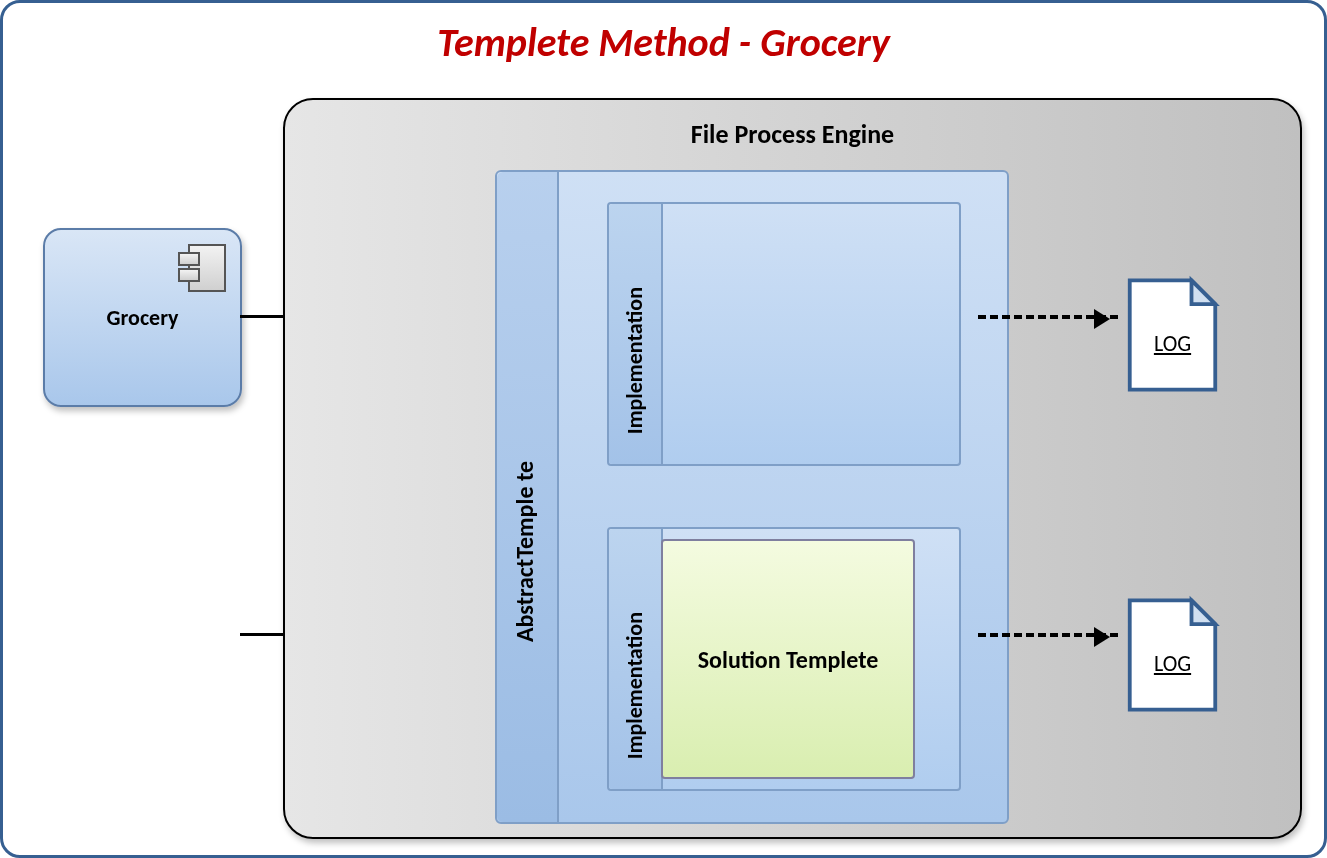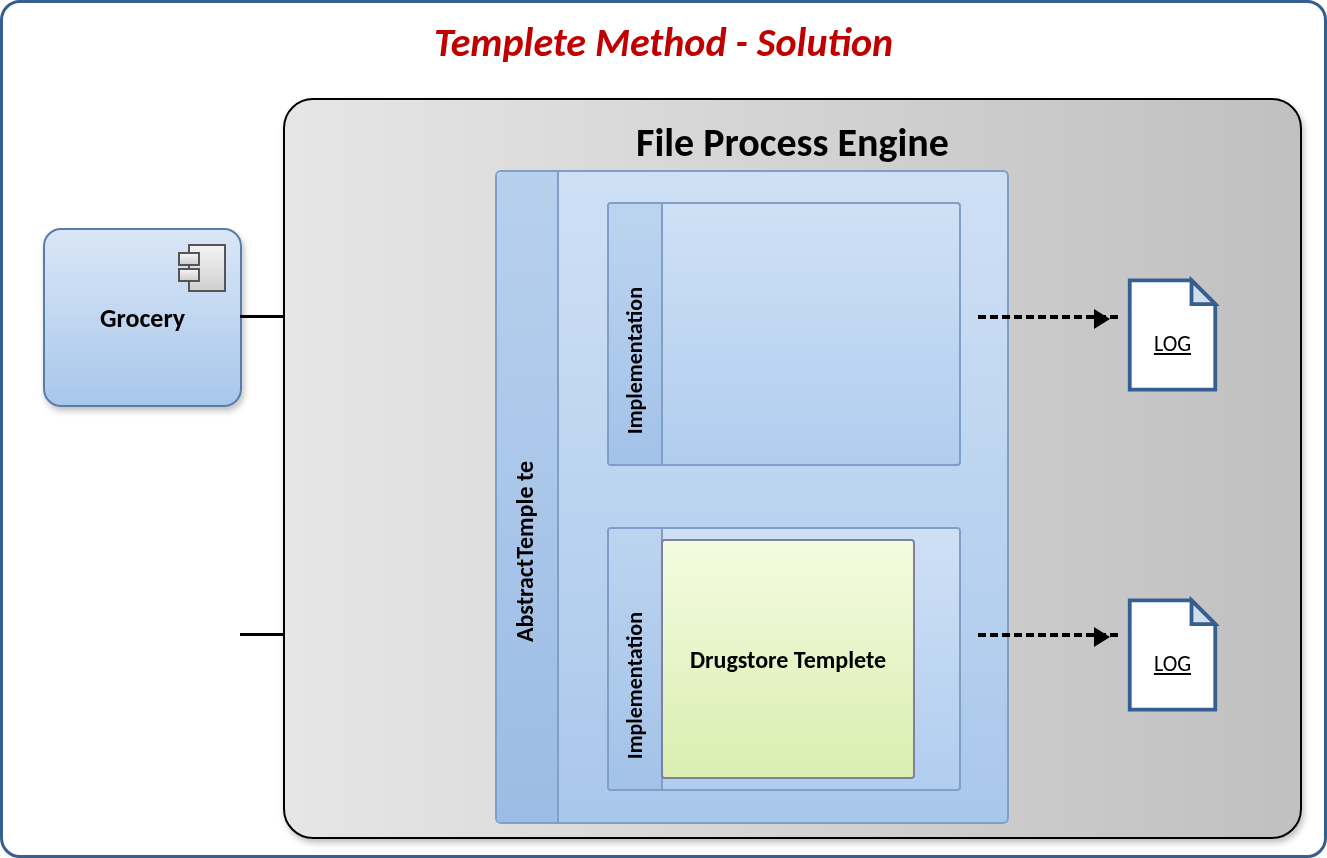--- a/index.html
+++ b/index.html
@@ -40,21 +40,21 @@
     border-radius: 30px;
     background: linear-gradient(to right, #e6e6e6, #c0c0c0);
     box-shadow: 2px 4px 6px rgba(0,0,0,0.25);
   }
   .engine-title {
     position: absolute;
     top: 18px;
     left: 0;
     width: 100%;
     text-align: center;
-    font-size: 40px;
+    font-size: 26px;
     font-weight: bold;
     color: #000;
   }
   
   .abstract-box {
     position: absolute;
     left: 210px;
     top: 70px;
     width: 510px;
     height: 650px;
@@ -132,21 +132,21 @@
     position: absolute;
     width: 195px;
     height: 175px;
     border: 2px solid #5b7ca8;
     border-radius: 18px;
     background: linear-gradient(to bottom, #d9e6f6, #a9c7eb);
     box-shadow: 2px 4px 6px rgba(0,0,0,0.25);
     display: flex;
     align-items: center;
     justify-content: center;
-    font-size: 26px;
+    font-size: 22px;
     font-weight: bold;
   }
   .component.grocery { left: 40px; top: 225px; }
   .component.drug    { left: 40px; top: 545px; }
   
   .comp-icon {
     position: absolute;
     right: 18px;
     top: 14px;
     width: 44px;
@@ -226,21 +226,21 @@
     color: #c00000;
   }
   .ml1 { left: 290px; top: 275px; }
   .ml2 { left: 290px; top: 593px; }
 </style>
 </head>
 <body>
 
 <div class="outer">
 
-  <div class="title">Templete Method - Solution</div>
+  <div class="title">Templete Method - Grocery</div>
 
   <div class="component grocery">
     <div class="comp-icon">
       <div class="big"></div>
         <div class="small s1"></div>
         <div class="small s2"></div>
     </div>
     <span>Grocery</span>
   </div>
 
@@ -262,21 +262,21 @@
       <div class="templete grocery-t">
         <div class="impl-tab">
           <span class="vtext">Implementation</span>
         </div>
       </div>
 
       <div class="templete drug-t">
         <div class="impl-tab">
           <span class="vtext">Implementation</span>
         </div>
-        <div class="templete-body">Drugstore Templete</div>
+        <div class="templete-body">Solution Templete</div>
       </div>
     </div>
 
     <div class="logfile log1">
       <svg viewBox="0 0 100 125">
         <path d="M5 5 L70 5 L95 30 L95 120 L5 120 Z" fill="#fff" stroke="#365f91" stroke-width="4"></path>
         <path d="M70 5 L70 30 L95 30 Z" fill="#d0dff0" stroke="#365f91" stroke-width="4"></path>
       </svg>
       <div class="txt">LOG</div>
     </div>

